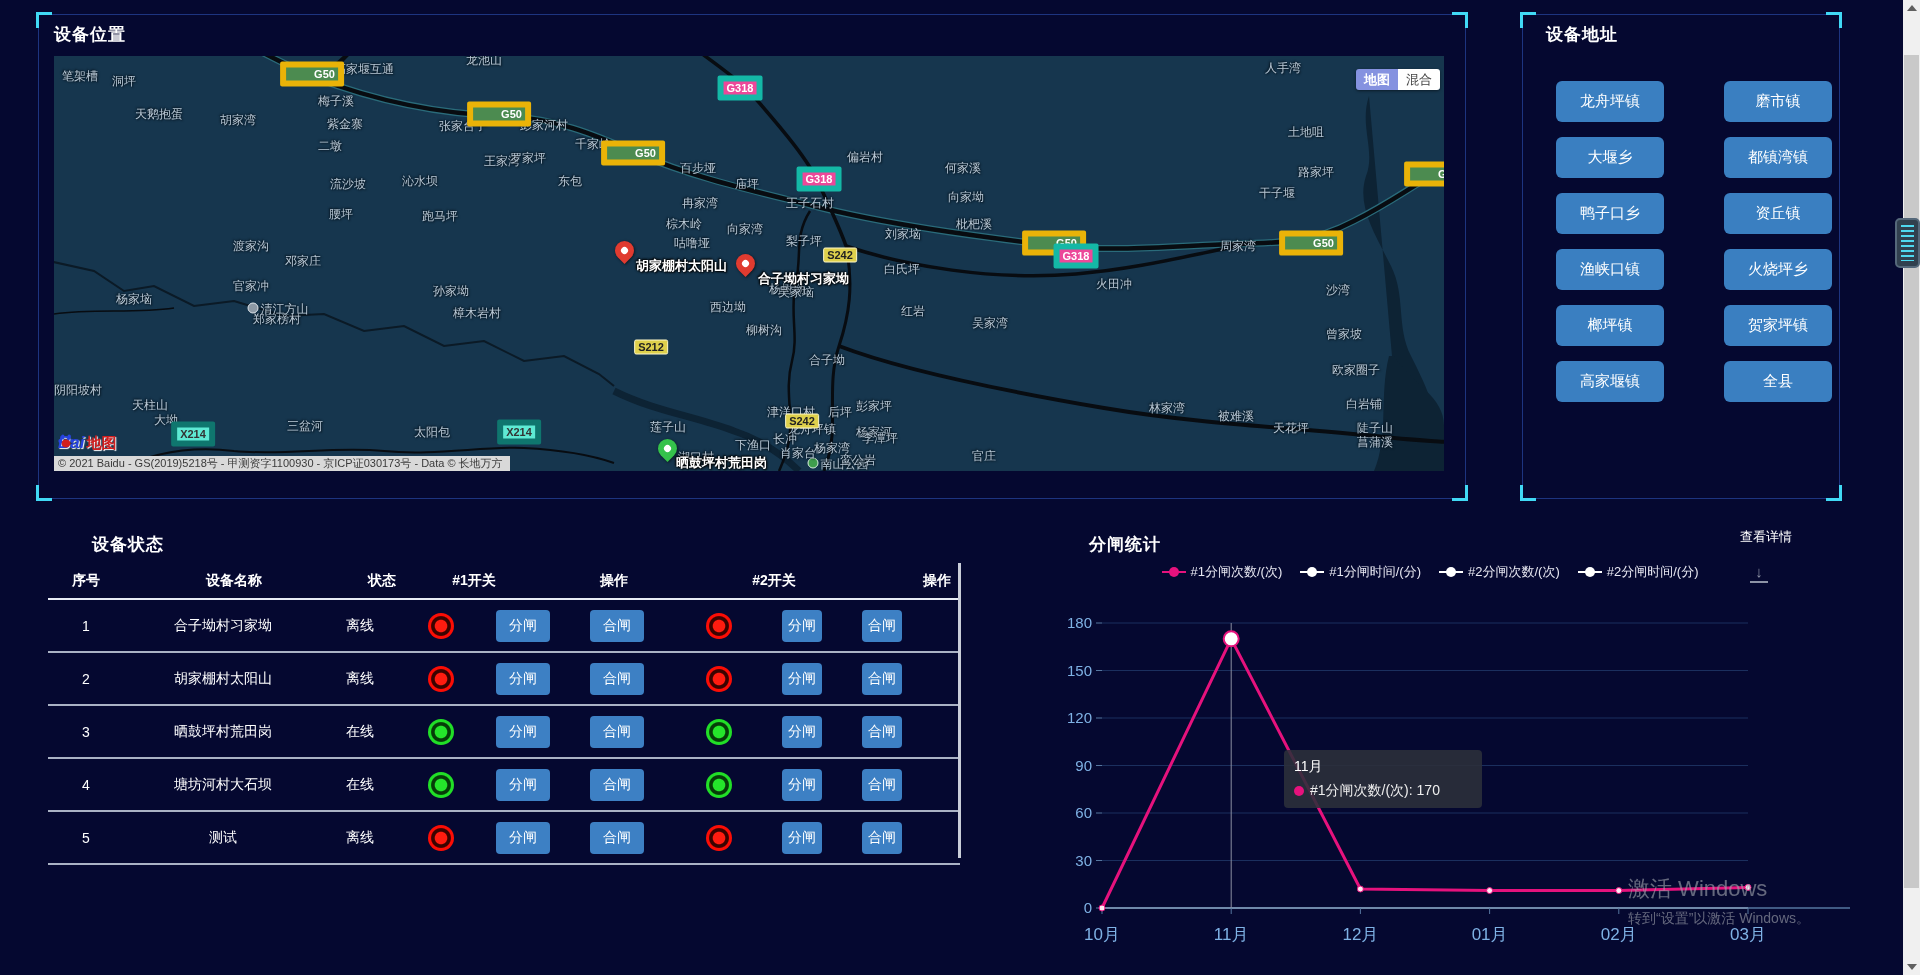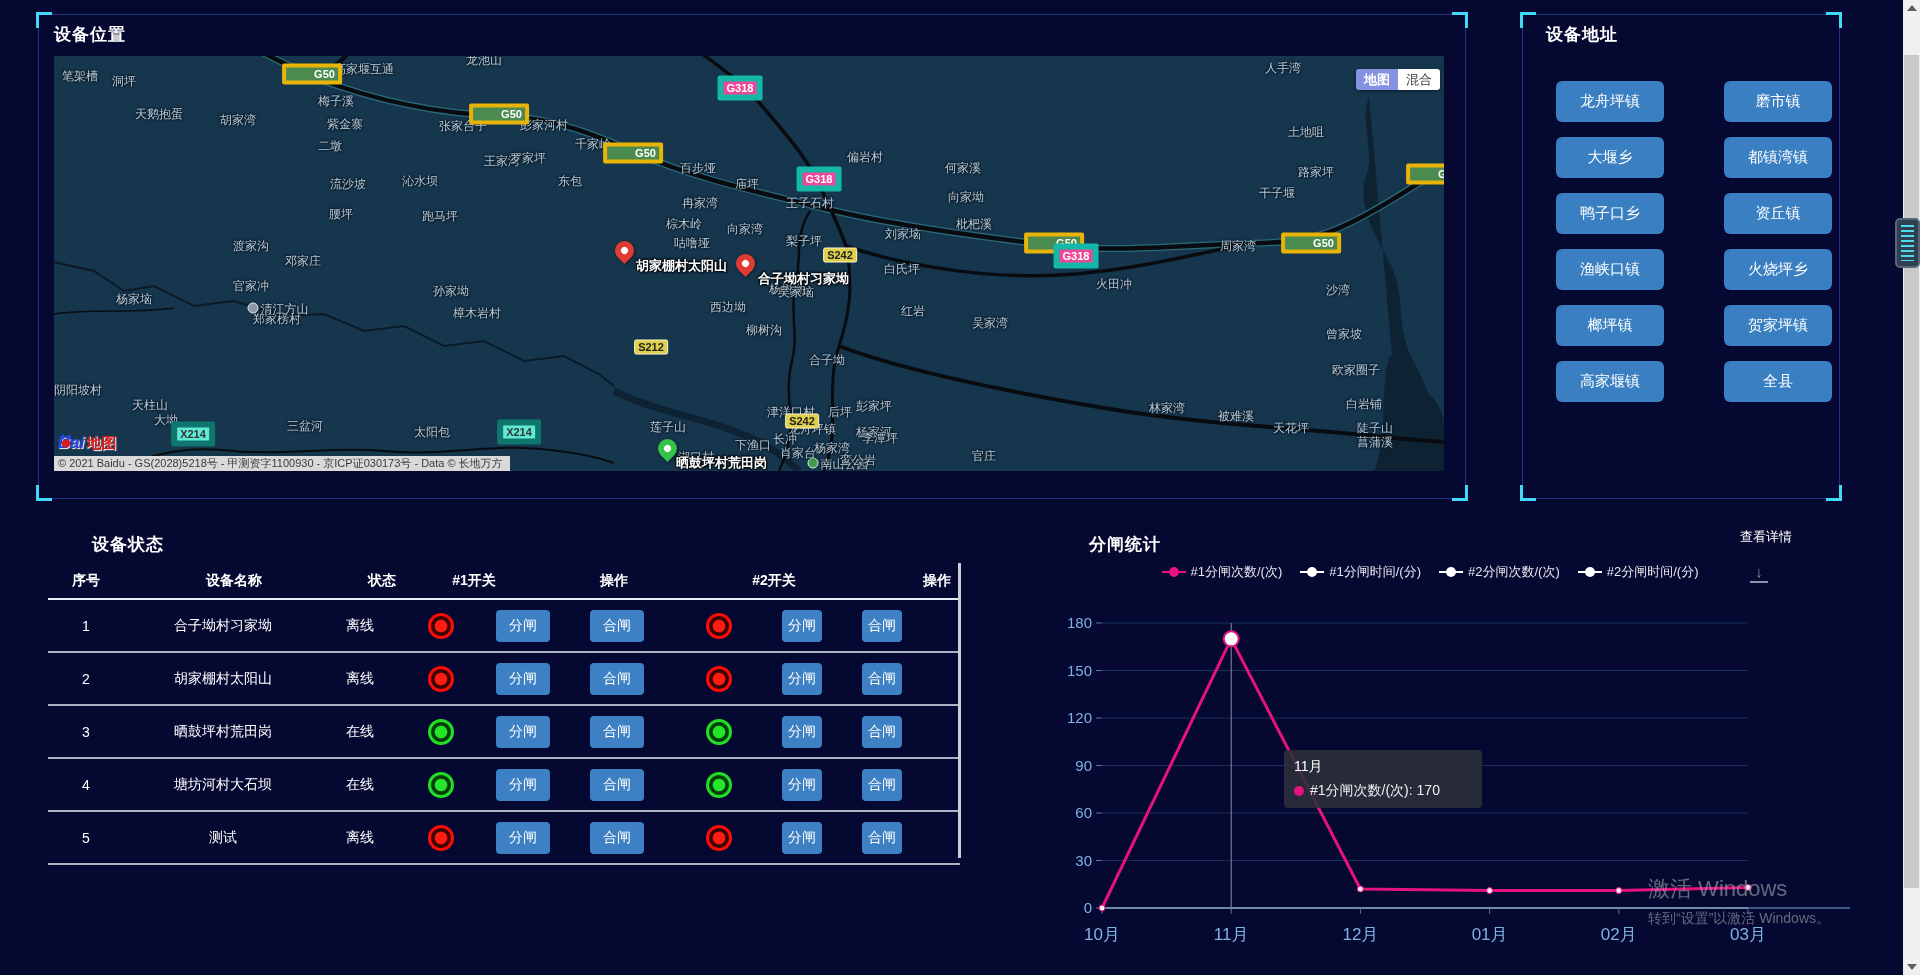--- a/index.html
+++ b/index.html
@@ -18,21 +18,21 @@
   
   #map{position:absolute;left:15px;top:41px;width:1390px;height:415px;background:#16364e;overflow:hidden;}
   #map svg{position:absolute;left:0;top:0;}
   .maplbl{position:absolute;transform:translate(-50%,-50%);color:#b9c8d5;font-size:12px;white-space:nowrap;
           text-shadow:1px 1px 2px #06121c,-1px -1px 2px #06121c;}
   .lbl-ico{display:inline-block;width:9px;height:9px;border-radius:50%;vertical-align:-1px;margin-right:2px;}
   .ico-park{background:#3f9e4d;border:1px solid #d8efdc;}
   .ico-scenic{background:#8d99a5;border:1px solid #dfe5ea;}
   .badge{position:absolute;transform:translate(-50%,-50%);font-size:11px;font-weight:bold;line-height:13px;
          padding:0 3px;border-radius:2px;white-space:nowrap;}
-  .b-g50{background:#4c8b50;color:#fff;border:4px solid #eab308;padding-left:28px;}
+  .b-g50{background:#4c8b50;color:#fff;border:6px solid #eab308;padding-left:28px;}
   .b-g318{background:#ec4899;color:#fff;border:6px solid #14b8a6;}
   .b-s{background:#ded04c;color:#222;border:1px solid #fff8c8;}
   .b-x{background:#5eead4;color:#333;border:6px solid #0f766e;}
   .pin{position:absolute;width:19px;height:19px;border-radius:50% 50% 50% 0;transform:rotate(-45deg);
        box-shadow:0 1px 3px rgba(0,0,0,.6);}
   .pin::after{content:"";position:absolute;left:6px;top:6px;width:7px;height:7px;border-radius:50%;background:#fff;}
   .pin-red{background:#e03b30;}
   .pin-green{background:#35c24b;}
   .pin-lbl{position:absolute;color:#fff;font-size:13px;font-weight:bold;white-space:nowrap;
            text-shadow:1px 1px 2px #000,-1px -1px 2px #000,0 0 3px #000;}
@@ -72,21 +72,21 @@
   #download-icon{position:absolute;left:1750px;top:565px;width:18px;height:16px;color:#8d93a6;
                  font-size:15px;font-weight:bold;text-align:center;line-height:14px;border-bottom:2px solid #8d93a6;cursor:pointer;}
   #legend{position:absolute;left:1100px;top:563px;width:660px;display:flex;justify-content:center;gap:18px;}
   .lg-item{display:flex;align-items:center;gap:5px;color:#e8e8f2;font-size:13px;cursor:pointer;white-space:nowrap;}
   .lg-line{position:relative;width:24px;height:2px;}
   .lg-dot{position:absolute;left:7px;top:-4px;width:10px;height:10px;border-radius:50%;}
   #tooltip{position:absolute;left:1284px;top:750px;width:178px;background:rgba(44,48,58,.88);border-radius:4px;
            padding:8px 10px;color:#fff;font-size:14px;z-index:5;}
   #tooltip .tt-row{margin-top:6px;display:flex;align-items:center;gap:6px;color:#eee;}
   #tooltip .tt-dot{width:10px;height:10px;border-radius:50%;background:#e6127d;}
-  #watermark{position:absolute;left:1628px;top:874px;color:rgba(160,163,173,.62);margin-left:20px;}
+  #watermark{position:absolute;left:1628px;top:874px;color:rgba(160,163,173,.62);}
   #watermark .w1{font-size:22px;}
   #watermark .w2{font-size:14px;margin-top:6px;}
 
   
   #scrollbar{position:absolute;right:0;top:0;width:17px;height:975px;background:#f0f0f0;}
   #sb-thumb{position:absolute;left:1px;top:55px;width:15px;height:833px;background:#c9c9c9;}
   .sb-arrow{position:absolute;left:4px;width:0;height:0;border-left:5px solid transparent;border-right:5px solid transparent;}
   .sb-up{top:5px;border-bottom:6px solid #606060;}
   .sb-down{bottom:5px;border-top:6px solid #606060;}
   #sb-widget{position:absolute;left:1895px;top:218px;width:21px;height:46px;background:#31404e;border:2px solid #55687a;
@@ -247,21 +247,21 @@
         <span class="bai">Bai</span>
         <svg width="16" height="16" viewBox="0 0 20 20">
           <ellipse cx="6" cy="5" rx="2.2" ry="3" fill="#2743e0"></ellipse>
           <ellipse cx="14" cy="5" rx="2.2" ry="3" fill="#2743e0"></ellipse>
           <ellipse cx="2.5" cy="10" rx="2" ry="2.6" fill="#2743e0"></ellipse>
           <ellipse cx="17.5" cy="10" rx="2" ry="2.6" fill="#2743e0"></ellipse>
           <ellipse cx="10" cy="13" rx="5.5" ry="5" fill="#d21e1e"></ellipse>
         </svg>
         <span class="mapword">地图</span>
       </div>
-      <div id="map-copyright">© 2021 Baidu - GS(2028)5218号 - 甲测资字1100930 - 京ICP证030173号 - Data © 长地万方</div>
+      <div id="map-copyright">© 2021 Baidu - GS(2019)5218号 - 甲测资字1100930 - 京ICP证030173号 - Data © 长地万方</div>
     </div>
   </div>
 
   <div class="panel" style="left:1522px;top:14px;width:316px;height:483px;">
     <div class="corner c-tl"></div>
     <div class="corner c-tr"></div>
     <div class="corner c-bl"></div>
     <div class="corner c-br"></div>
     <div class="panel-title" style="left:23px;">设备地址</div>
     <div id="addr-grid">

